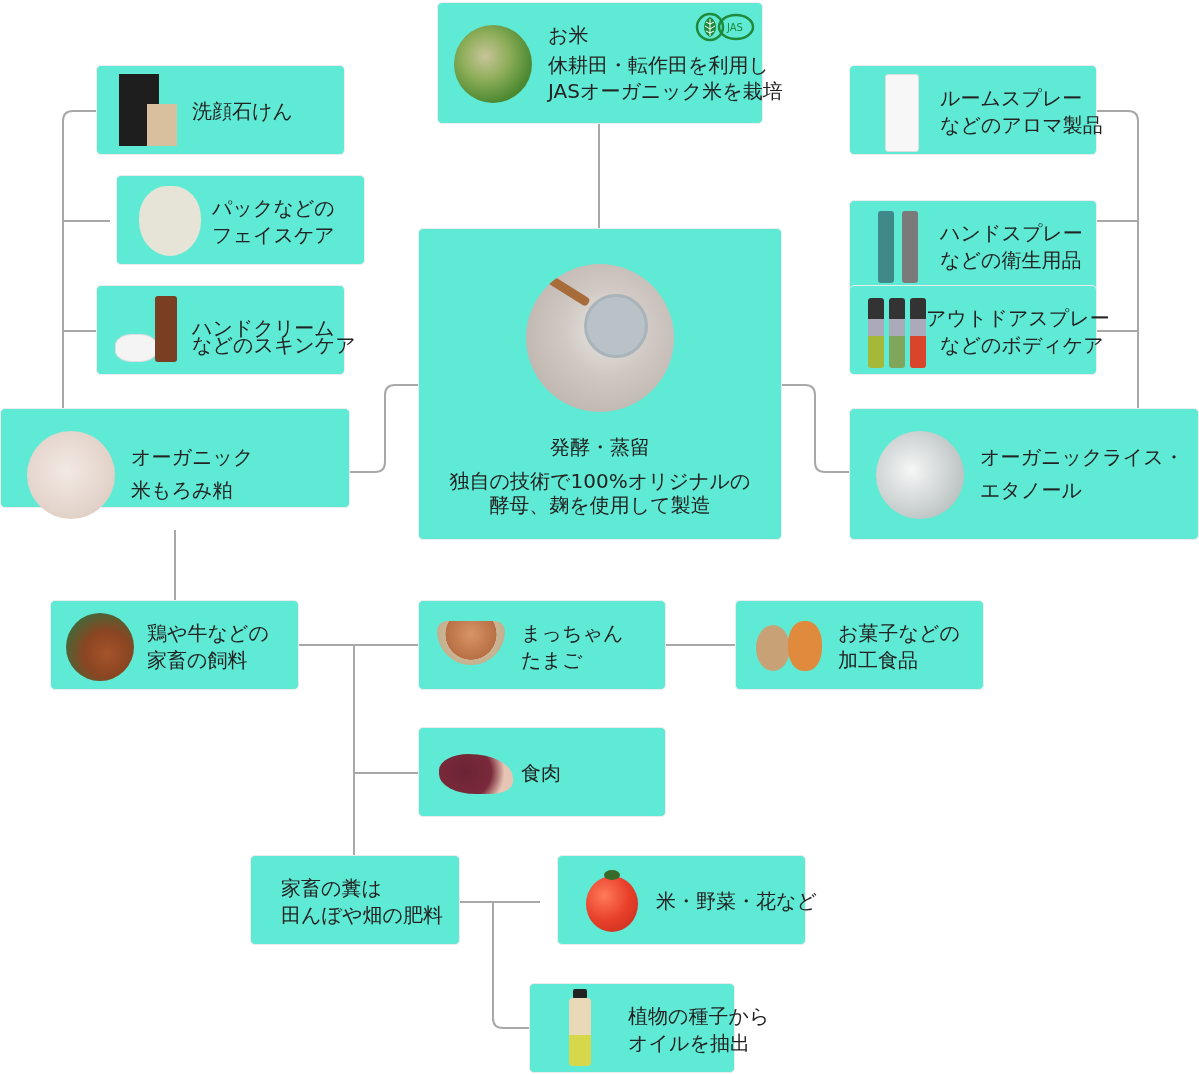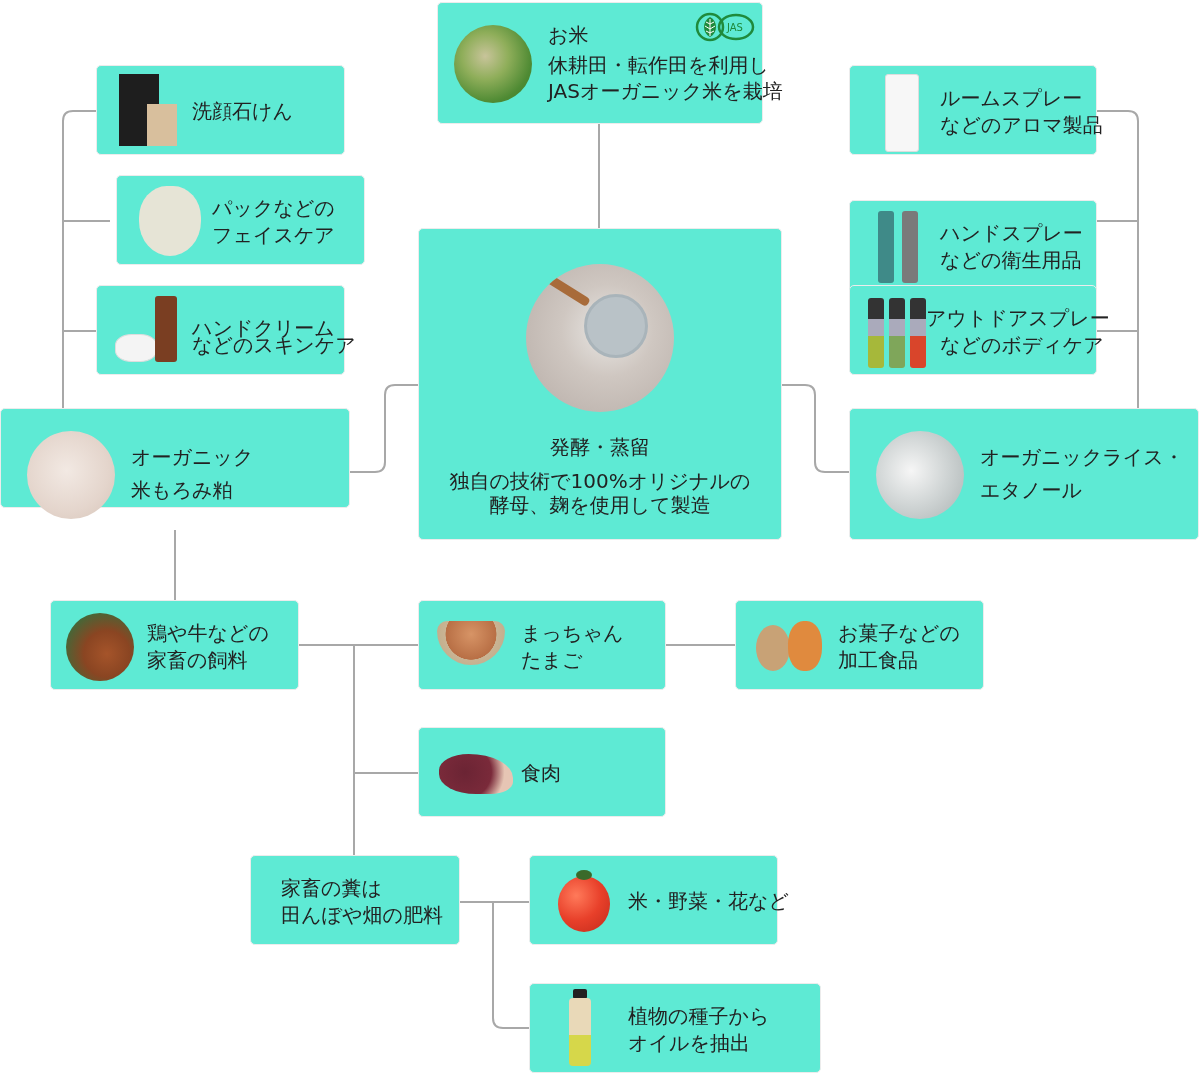--- a/index.html
+++ b/index.html
@@ -143,24 +143,24 @@
 <div class="box" style="left:418px;top:727px;width:248px;height:90px;">
   <div class="prod" style="left:20px;top:26px;width:74px;height:40px;border-radius:40% 60% 30% 50%;background:radial-gradient(circle at 35% 45%, #6b2434 0%, #7a2a3a 50%, #e6c5b4 75%);"></div>
   <div class="label" style="left:102px;top:31px;">食肉</div>
 </div>
 
 <div class="box" style="left:250px;top:855px;width:210px;height:90px;">
   <div class="label" style="left:30px;top:18px;">家畜の糞は</div>
   <div class="label" style="left:30px;top:45px;">田んぼや畑の肥料</div>
 </div>
 
-<div class="box" style="left:529px;top:855px;width:249px;height:90px;">
+<div class="box" style="left:557px;top:855px;width:249px;height:90px;">
   <div class="prod" style="left:28px;top:20px;width:52px;height:56px;border-radius:50%;background:radial-gradient(circle at 35% 35%, #ff7a5a 0%, #e8402a 50%, #c12a1b 100%);"></div>
   <div class="prod" style="left:46px;top:14px;width:16px;height:10px;background:#3a6a2a;border-radius:50%;"></div>
   <div class="label" style="left:98px;top:31px;">米・野菜・花など</div>
 </div>
 
-<div class="box" style="left:529px;top:983px;width:292px;height:90px;text-align:center;">
+<div class="box" style="left:529px;top:983px;width:206px;height:90px;text-align:center;">
   <div class="prod" style="left:43px;top:5px;width:14px;height:10px;background:#222;border-radius:2px;"></div>
   <div class="prod" style="left:39px;top:14px;width:22px;height:68px;background:linear-gradient(#e9d9b8 0 55%, #d6d74a 55%);border-radius:4px;"></div>
   <div class="label" style="left:98px;top:18px;">植物の種子から</div>
   <div class="label" style="left:98px;top:45px;">オイルを抽出</div>
 </div>
 
 </body></html>

